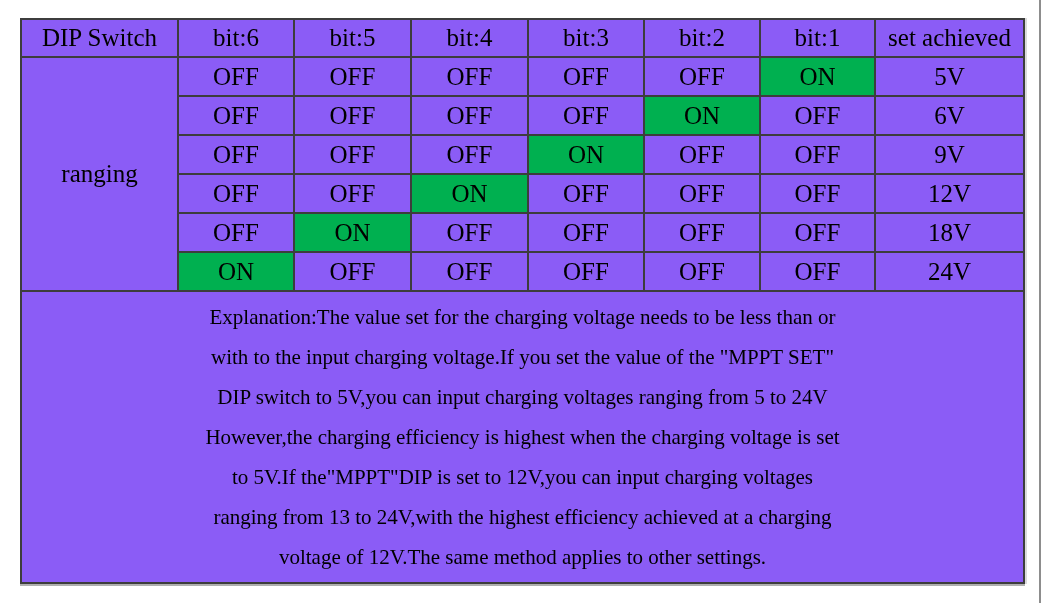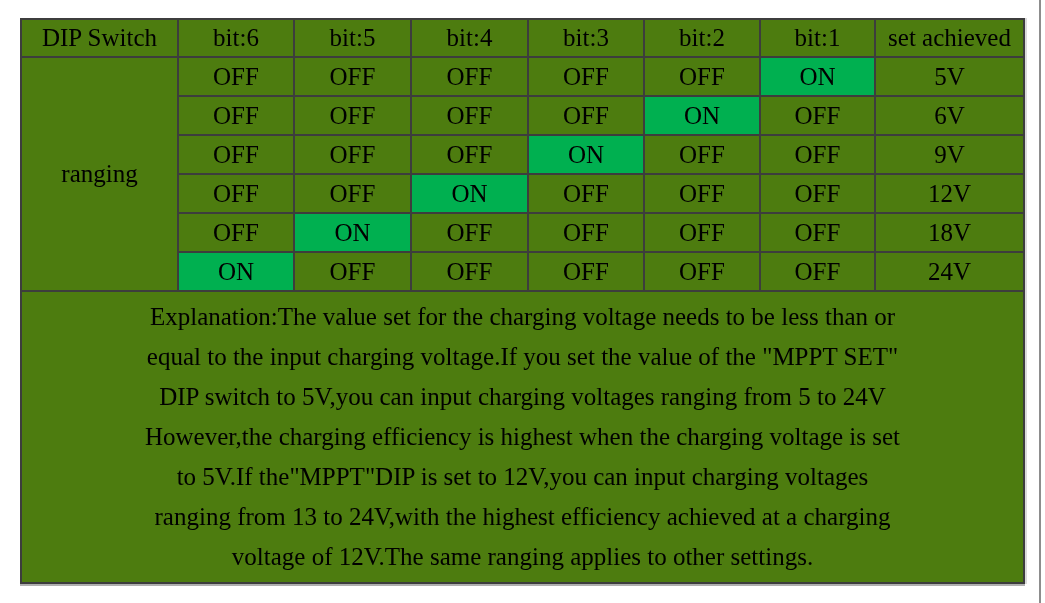--- a/index.html
+++ b/index.html
@@ -22,31 +22,31 @@
     table-layout: fixed;
     box-shadow: 0 2px 0 rgba(110,110,110,0.55), 2px 0 0 rgba(110,110,110,0.25);
   }
   table.dip td, table.dip th {
     border: 2px solid #3d3d3d;
     text-align: center;
     vertical-align: middle;
     font-weight: normal;
     font-size: 25px;
     padding: 0;
-    background: #4d7c0f;
+    background: #8b5cf6;
   }
   tr.hdr { height: 38px; }
   tr.datarow { height: 39px; }
   td.expl-cell {
     height: 290px;
     vertical-align: top;
     padding-top: 7px;
   }
   .expl-line {
-    font-size: 25px;
+    font-size: 21px;
     line-height: 40px;
     text-align: center;
     white-space: nowrap;
   }
   .edge-line {
     position: absolute;
     left: 1039px;
     top: 0;
     width: 2px;
     height: 603px;
@@ -133,25 +133,25 @@
         <td class="state-cell">OFF</td>
         <td class="state-cell">OFF</td>
         <td class="state-cell">OFF</td>
         <td class="state-cell">OFF</td>
         <td>24V</td>
       </tr>
 
       <tr>
         <td colspan="8" class="expl-cell">
           <div class="expl-line">Explanation:The value set for the charging voltage needs to be less than or</div>
-          <div class="expl-line">equal to the input charging voltage.If you set the value of the "MPPT SET"</div>
+          <div class="expl-line">with to the input charging voltage.If you set the value of the "MPPT SET"</div>
           <div class="expl-line">DIP switch to 5V,you can input charging voltages ranging from 5 to 24V</div>
           <div class="expl-line">However,the charging efficiency is highest when the charging voltage is set</div>
           <div class="expl-line">to 5V.If the"MPPT"DIP is set to 12V,you can input charging voltages</div>
           <div class="expl-line">ranging from 13 to 24V,with the highest efficiency achieved at a charging</div>
-          <div class="expl-line">voltage of 12V.The same ranging applies to other settings.</div>
+          <div class="expl-line">voltage of 12V.The same method applies to other settings.</div>
         </td>
       </tr>
     </tbody>
   </table>
 
   <div class="edge-line"></div>
 </div>
 
 </body></html>

